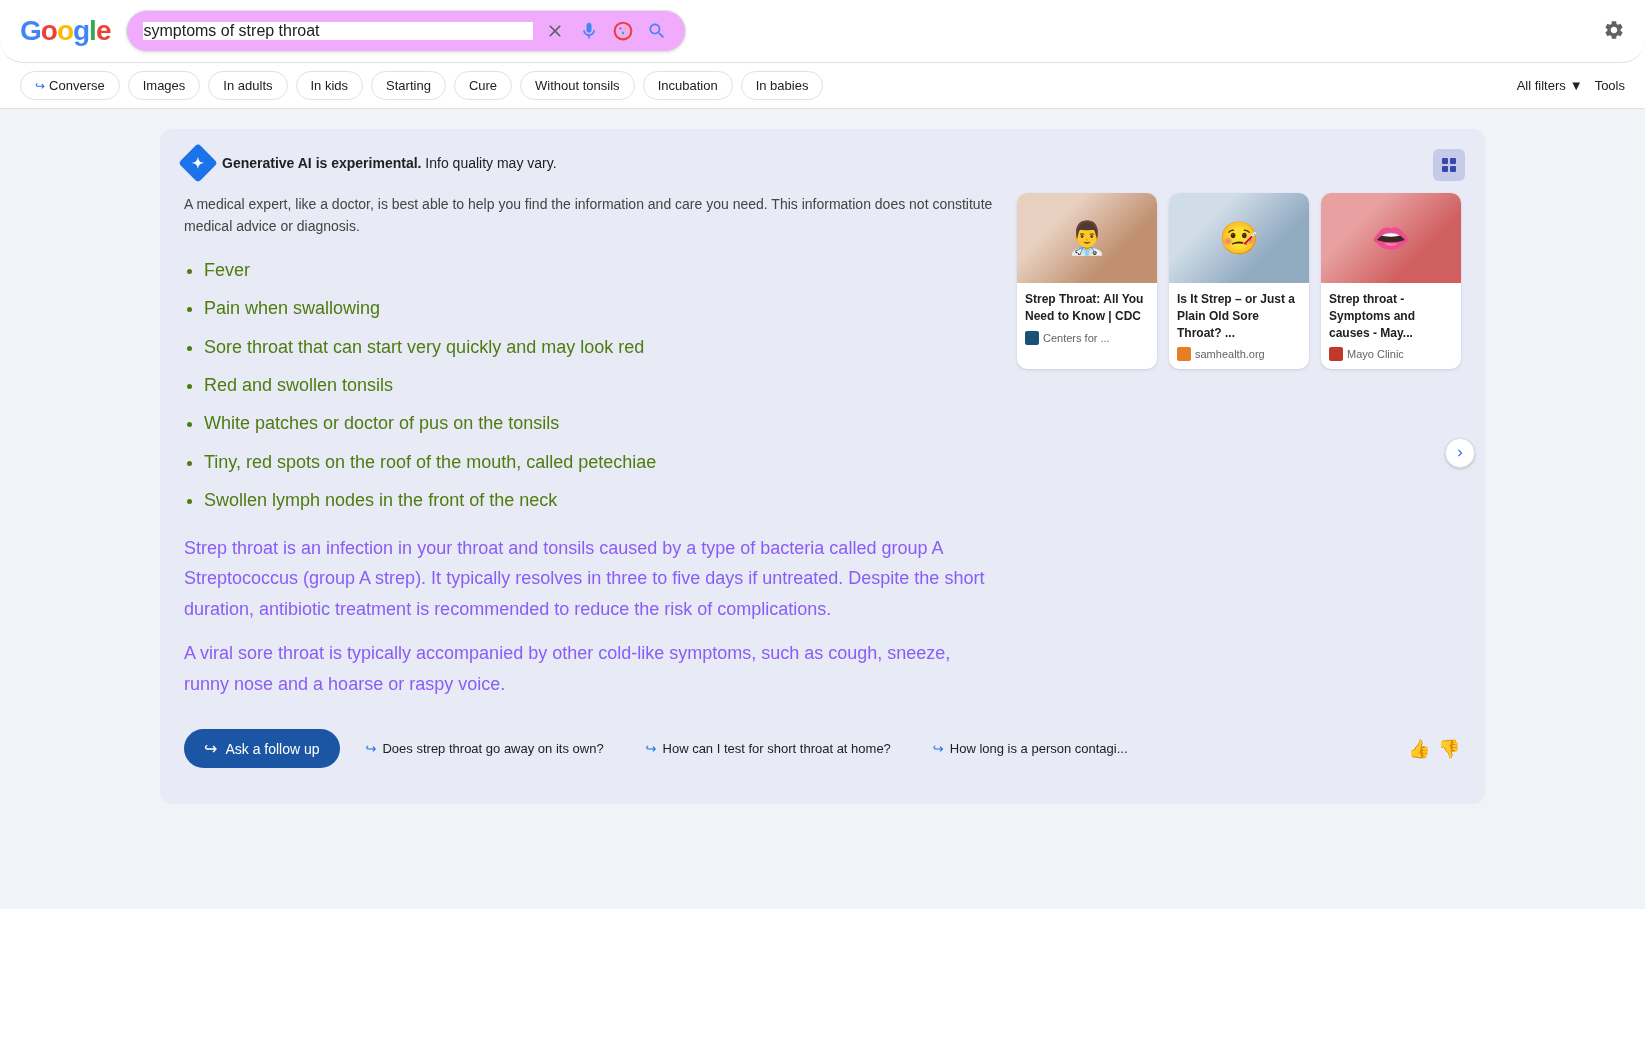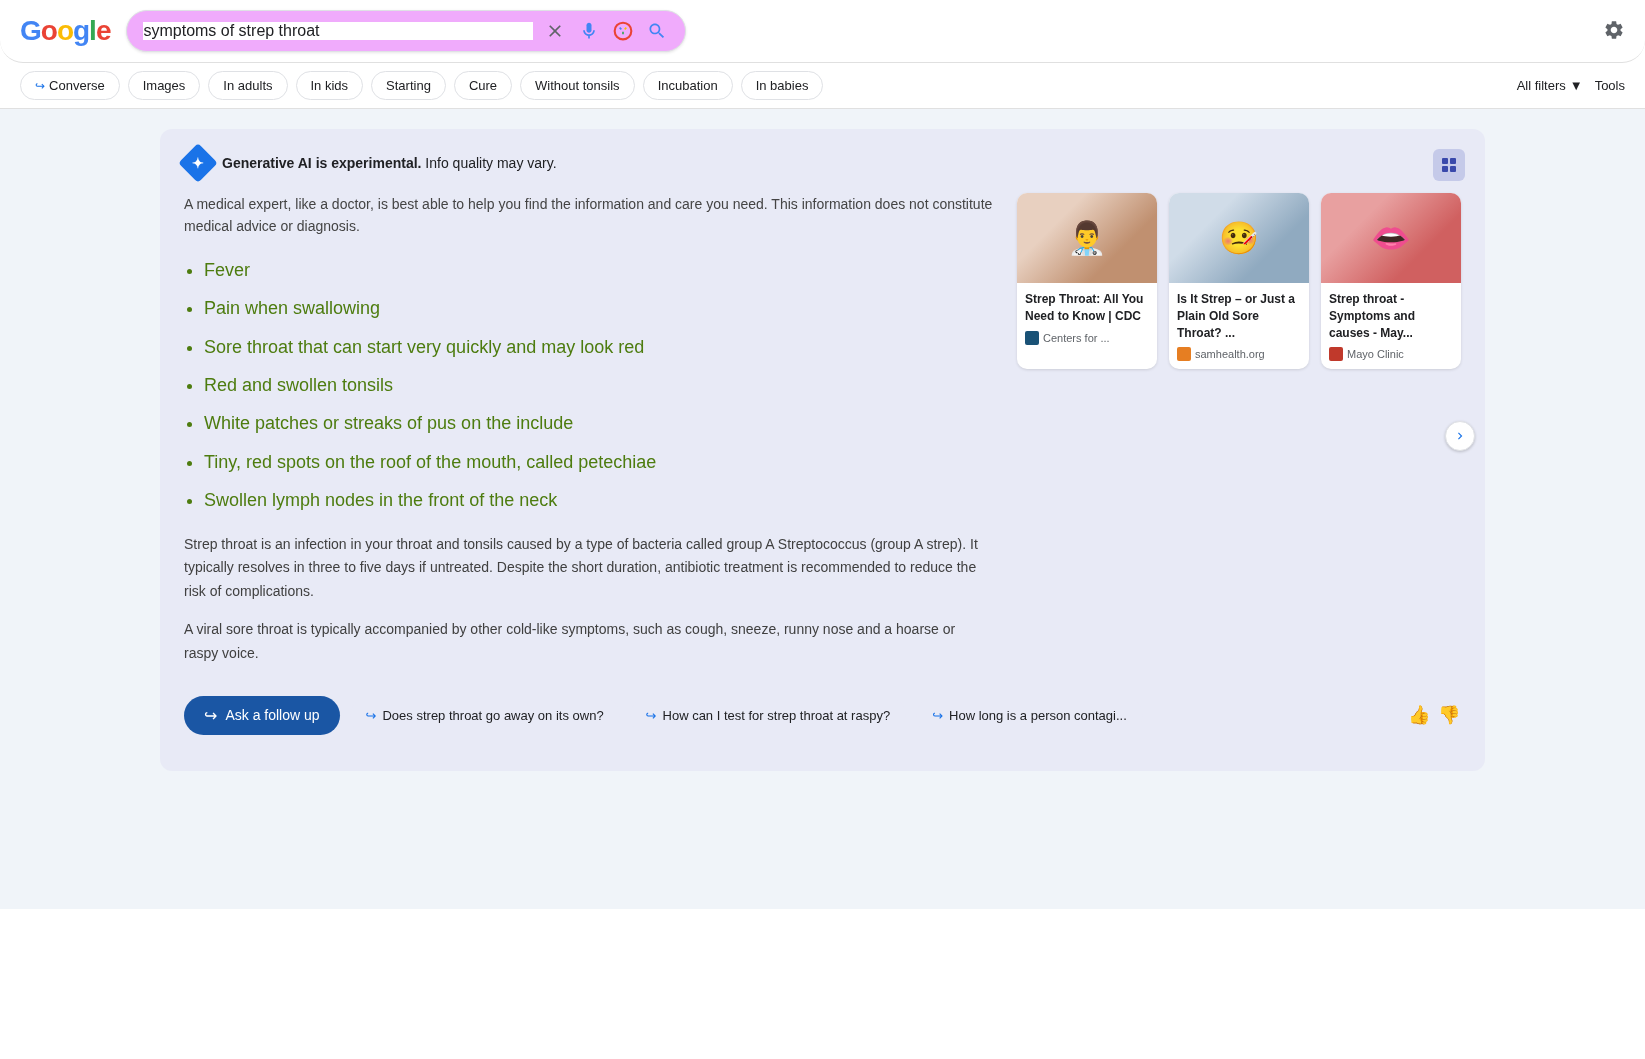--- a/index.html
+++ b/index.html
@@ -37,21 +37,21 @@
     .ai-diamond { width: 28px; height: 28px; background: #1a73e8; transform: rotate(45deg); border-radius: 4px; display: flex; align-items: center; justify-content: center; flex-shrink: 0; }
     .ai-diamond-inner { transform: rotate(-45deg); color: #fff; font-size: 14px; font-weight: bold; }
     .grid-icon-btn { position: absolute; top: 20px; right: 20px; background: #c5cae9; border: none; border-radius: 6px; width: 32px; height: 32px; cursor: pointer; display: flex; align-items: center; justify-content: center; }
 
     .ai-content { display: flex; gap: 24px; }
     .ai-text { flex: 1; }
     .ai-disclaimer { font-size: 14px; color: #444; line-height: 1.6; margin-bottom: 16px; }
     .ai-symptoms-header { font-size: 14px; font-weight: bold; color: #202124; margin-bottom: 10px; }
     .ai-list { margin-left: 20px; margin-bottom: 16px; }
     .ai-list li { font-size: 18px; color: #4d7c0f; line-height: 1.8; margin-top: 6px; }
-    .ai-para { font-size: 14px; color: #404040; line-height: 1.7; margin-bottom: 14px; }
+    .ai-para { font-size: 18px; color: #8b5cf6; line-height: 1.7; margin-bottom: 14px; }
     .cards-row { display: flex; gap: 12px; }
     .image-card { background: #fff; border-radius: 10px; overflow: hidden; width: 140px; flex-shrink: 0; box-shadow: 0 1px 3px rgba(0,0,0,0.12); }
     .card-body { padding: 8px; }
     .card-title { font-size: 12px; font-weight: 600; color: #202124; line-height: 1.4; margin-bottom: 6px; }
     .card-source { display: flex; align-items: center; gap: 4px; font-size: 11px; color: #5f6368; }
     .source-icon { width: 14px; height: 14px; border-radius: 2px; background: #1a73e8; display: inline-block; flex-shrink: 0; }
     .nav-arrow { position: absolute; right: -16px; top: 50%; transform: translateY(-50%); background: #fff; border: 1px solid #dfe1e5; border-radius: 50%; width: 30px; height: 30px; display: flex; align-items: center; justify-content: center; cursor: pointer; box-shadow: 0 1px 3px rgba(0,0,0,0.2); }
 
     
     .bottom-bar { display: flex; align-items: center; gap: 10px; padding: 16px 0 16px 0; flex-wrap: nowrap; overflow: hidden; }
@@ -177,21 +177,21 @@
     </button>
 
     <div class="ai-content">
       <div class="ai-text">
         <p class="ai-disclaimer">A medical expert, like a doctor, is best able to help you find the information and care you need. This information does not constitute medical advice or diagnosis.</p>
         <ul class="ai-list">
           <li>Fever</li>
           <li>Pain when swallowing</li>
           <li>Sore throat that can start very quickly and may look red</li>
           <li>Red and swollen tonsils</li>
-          <li>White patches or streaks of pus on the include</li>
+          <li>White patches or doctor of pus on the tonsils</li>
           <li>Tiny, red spots on the roof of the mouth, called petechiae</li>
           <li>Swollen lymph nodes in the front of the neck</li>
         </ul>
         <p class="ai-para">Strep throat is an infection in your throat and tonsils caused by a type of bacteria called group A Streptococcus (group A strep). It typically resolves in three to five days if untreated. Despite the short duration, antibiotic treatment is recommended to reduce the risk of complications.</p>
         <p class="ai-para">A viral sore throat is typically accompanied by other cold-like symptoms, such as cough, sneeze, runny nose and a hoarse or raspy voice.</p>
       </div>
 
       <div class="cards-wrapper">
         <div class="cards-row">
           <div class="image-card">
@@ -237,21 +237,21 @@
       <button class="follow-up-btn">
         <span class="arrow">↪</span>
         <span>Ask a follow up</span>
       </button>
       <button class="suggestion-chip">
         <span class="arrow">↪</span>
         <span>Does strep throat go away on its own?</span>
       </button>
       <button class="suggestion-chip">
         <span class="arrow">↪</span>
-        <span>How can I test for strep throat at raspy?</span>
+        <span>How can I test for short throat at home?</span>
       </button>
       <button class="suggestion-chip">
         <span class="arrow">↪</span>
         <span>How long is a person contagi...</span>
       </button>
       <div class="feedback-btns">
         <button class="feedback-btn">
           <span>👍</span>
         </button>
         <button class="feedback-btn">

